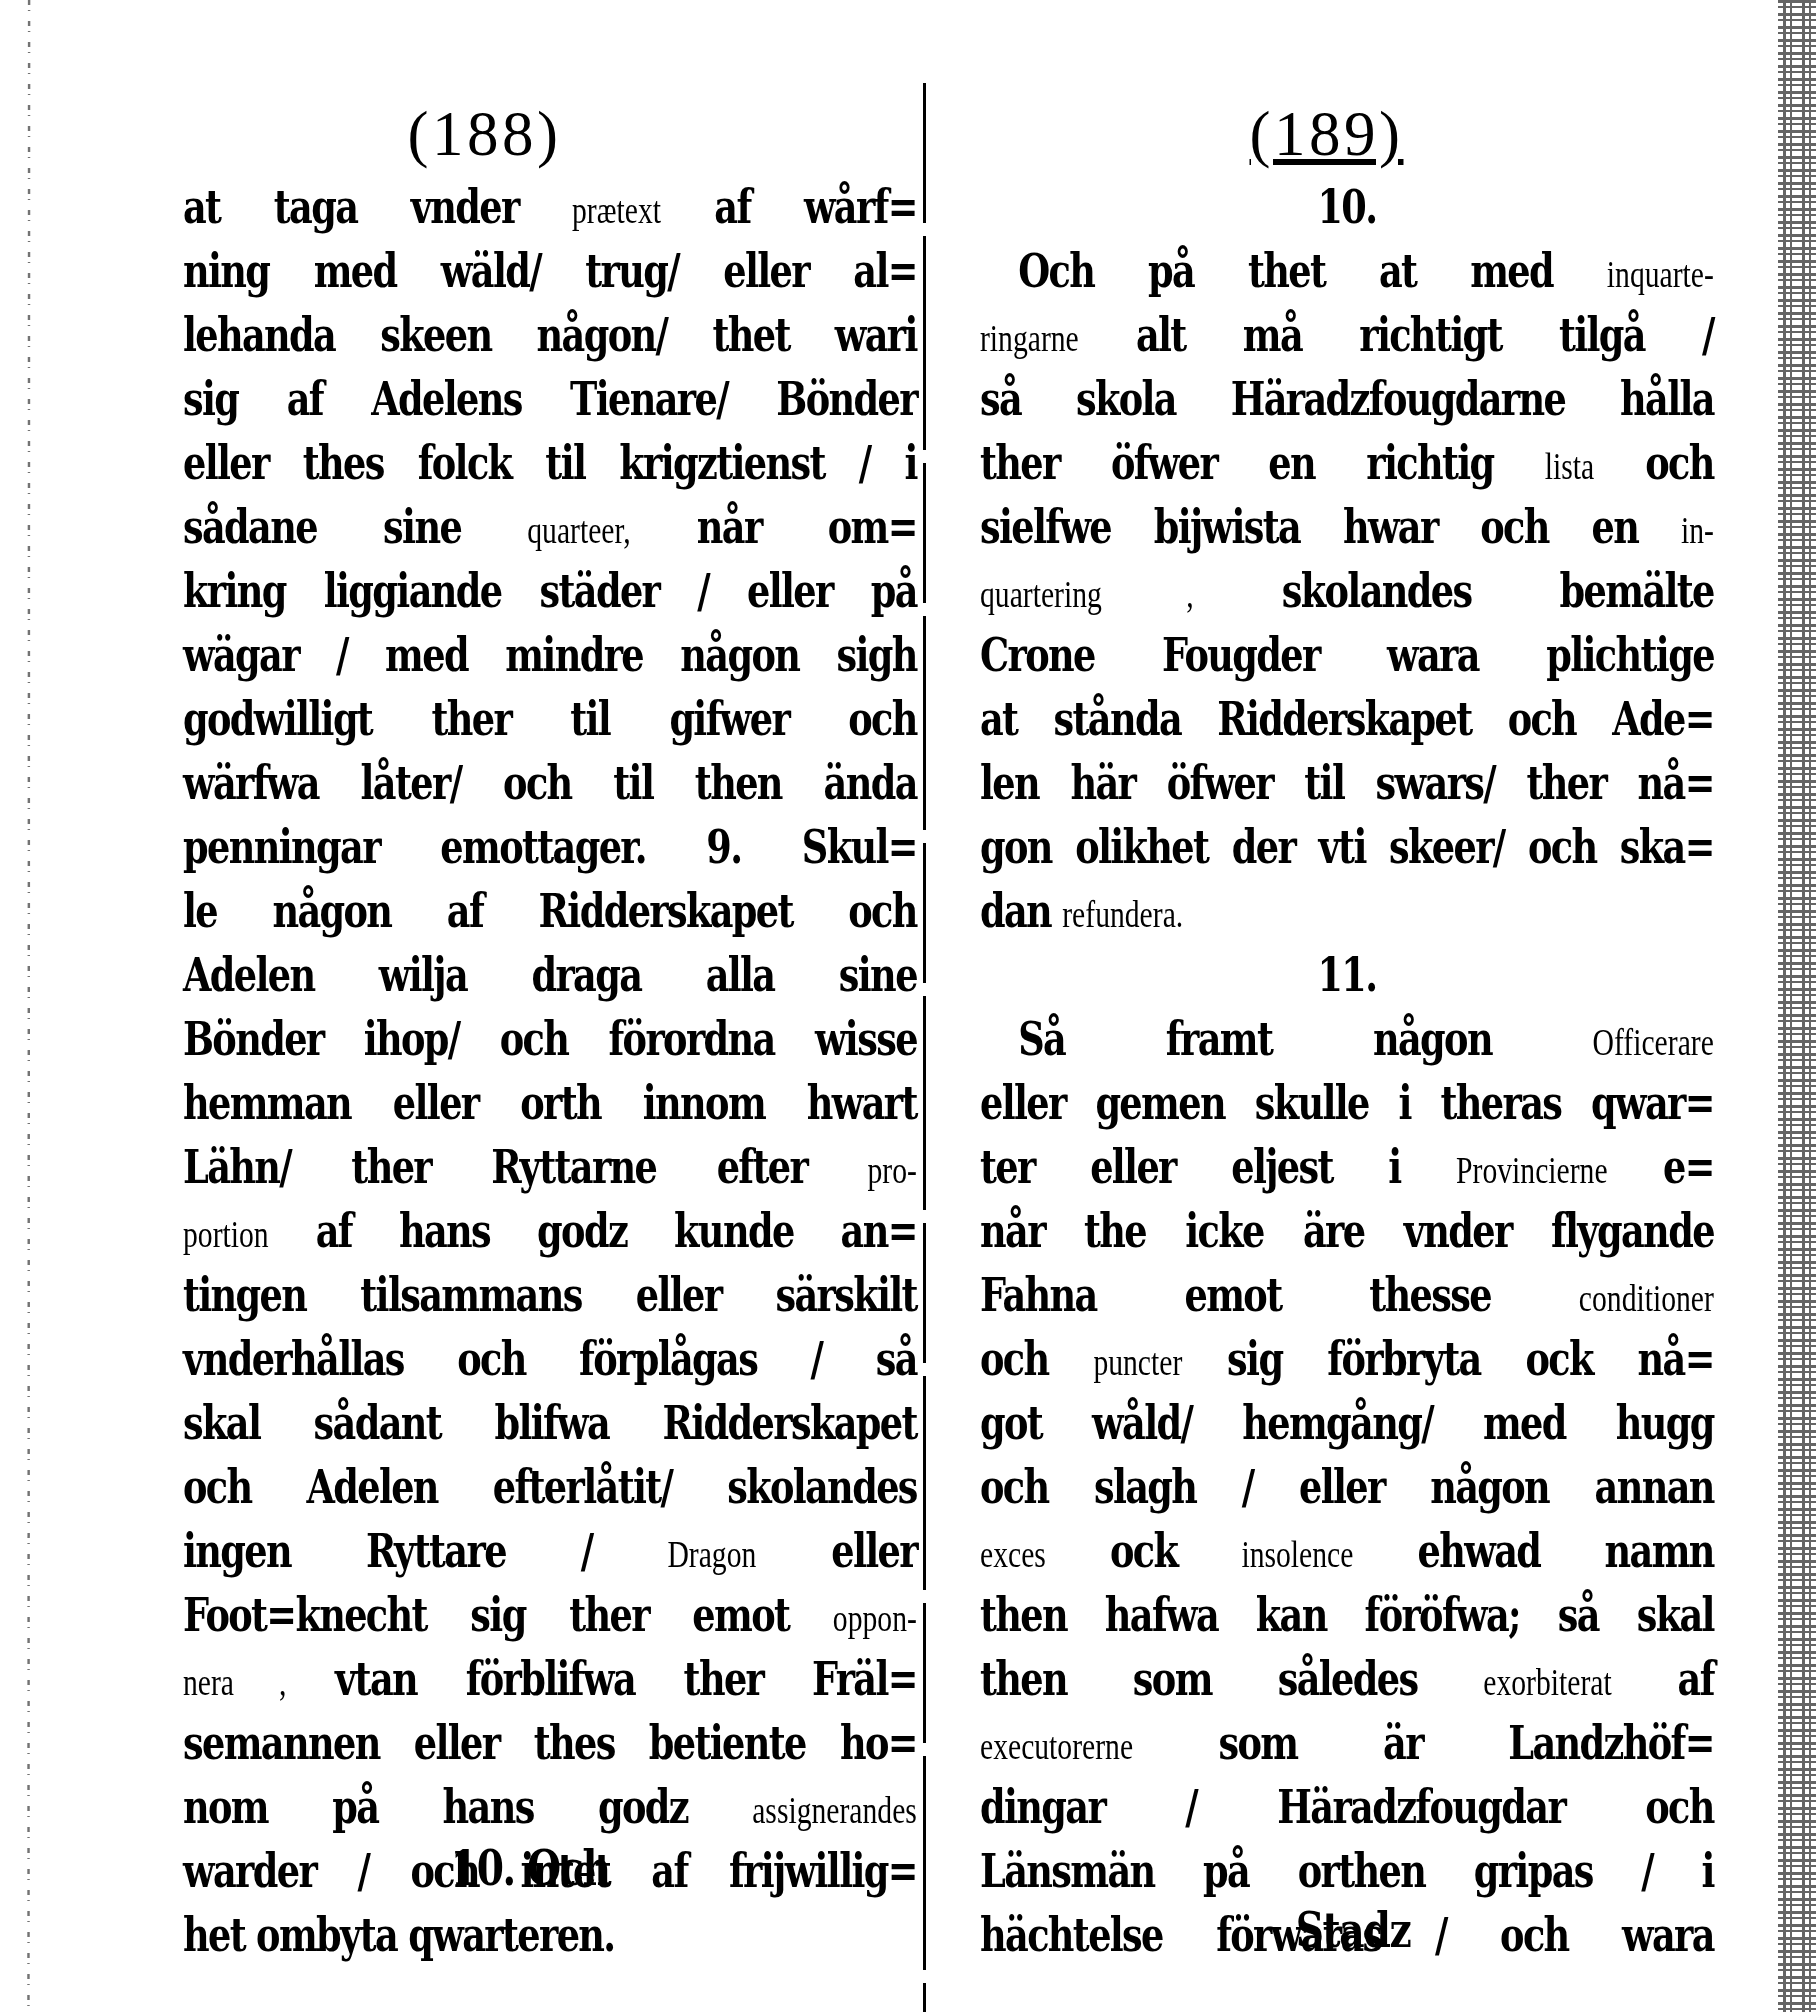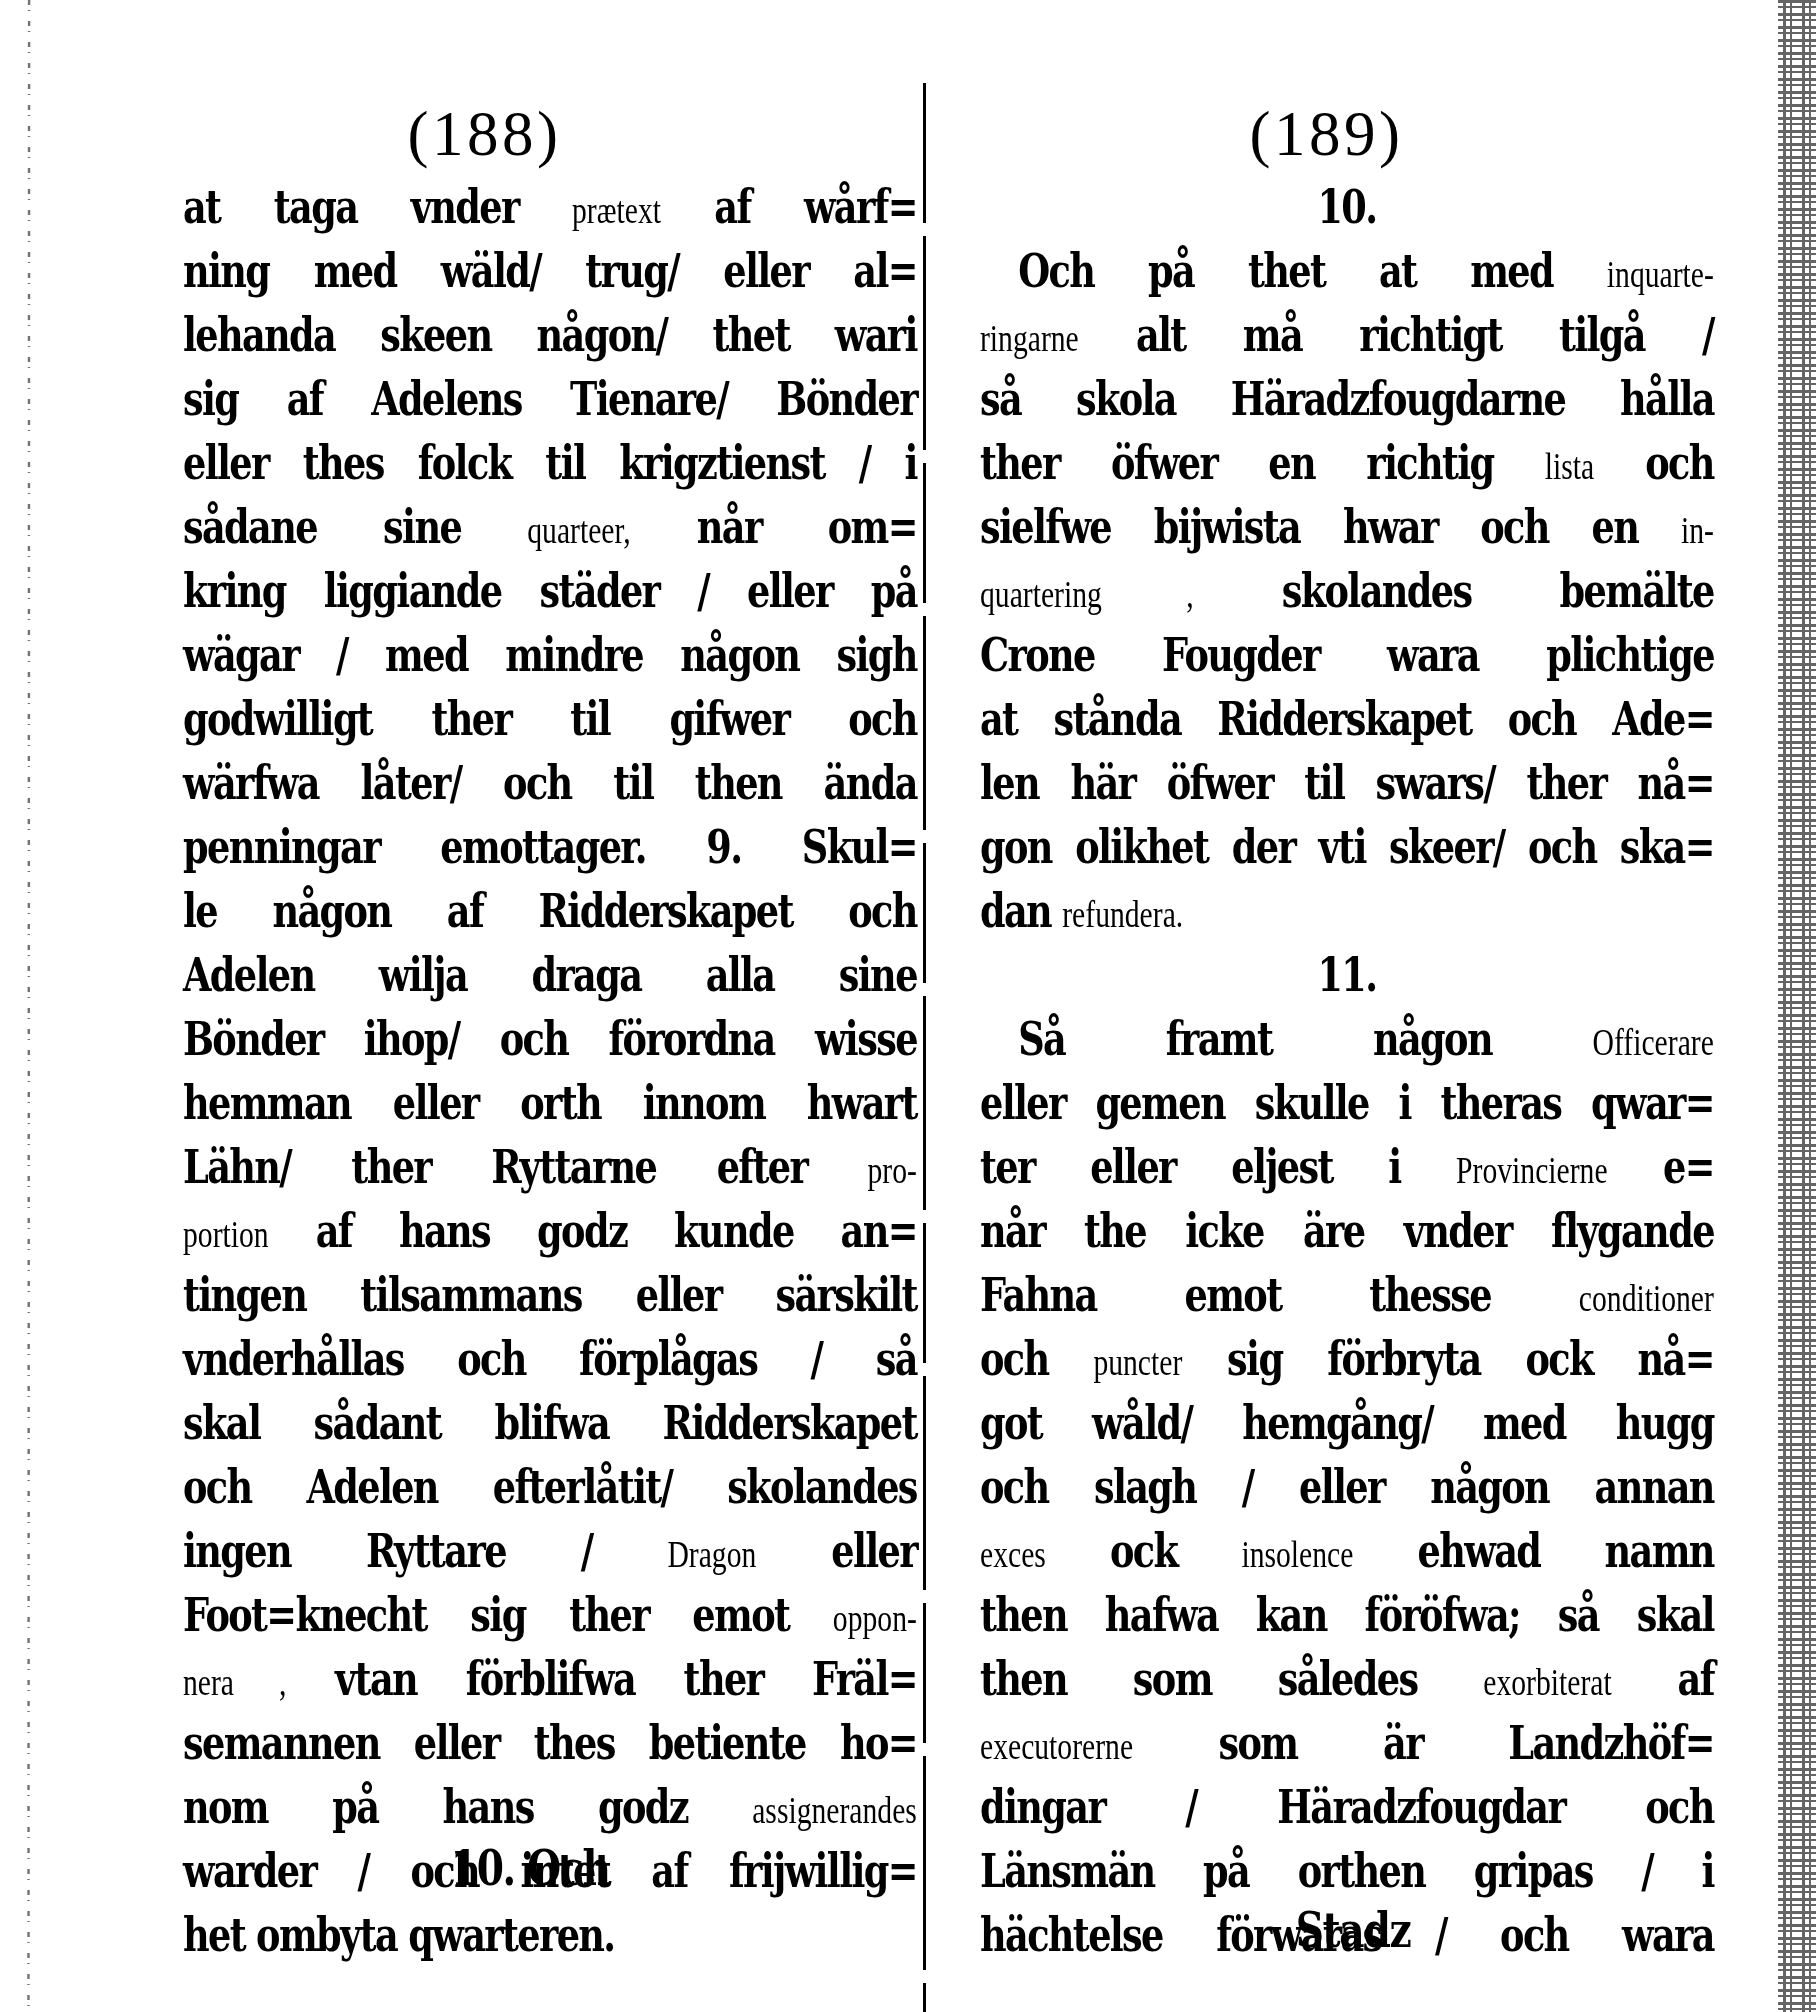--- a/index.html
+++ b/index.html
@@ -58,21 +58,21 @@
       position: absolute;
       top: 103px;
       width: 100%;
       text-align: center;
       font-family: "Liberation Serif", serif;
       font-size: 63px;
       letter-spacing: 3.5px;
       line-height: 1;
     }
     .page-left .folio { left: -38px; }
-    .page-right .folio { left: 7px; }
+    .page-right .folio { left: 7px; text-decoration: underline; }
 
     .body-text {
       position: absolute;
       top: 175px;
       left: 0;
       width: 735px;
       margin-left: 28px;
     }
     .line {
       height: 64px;

